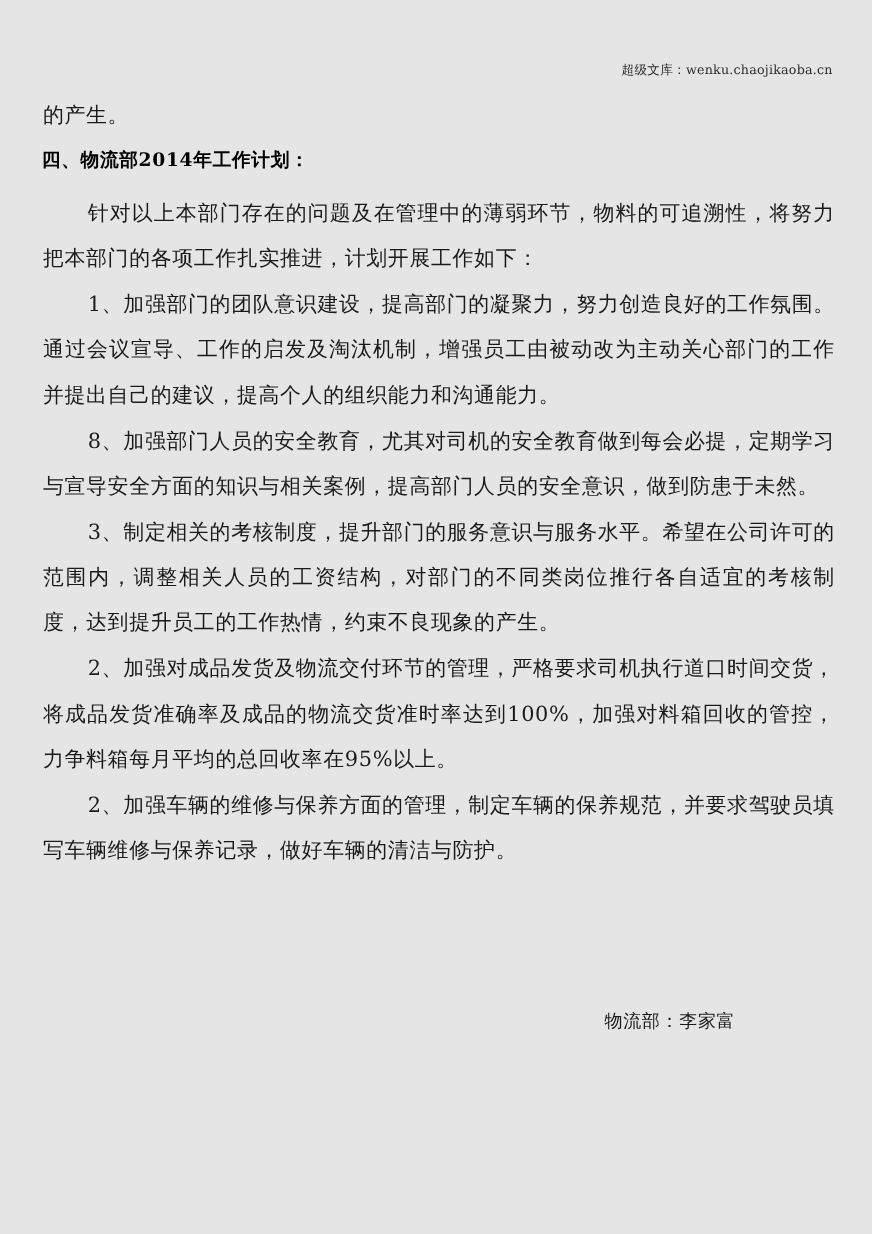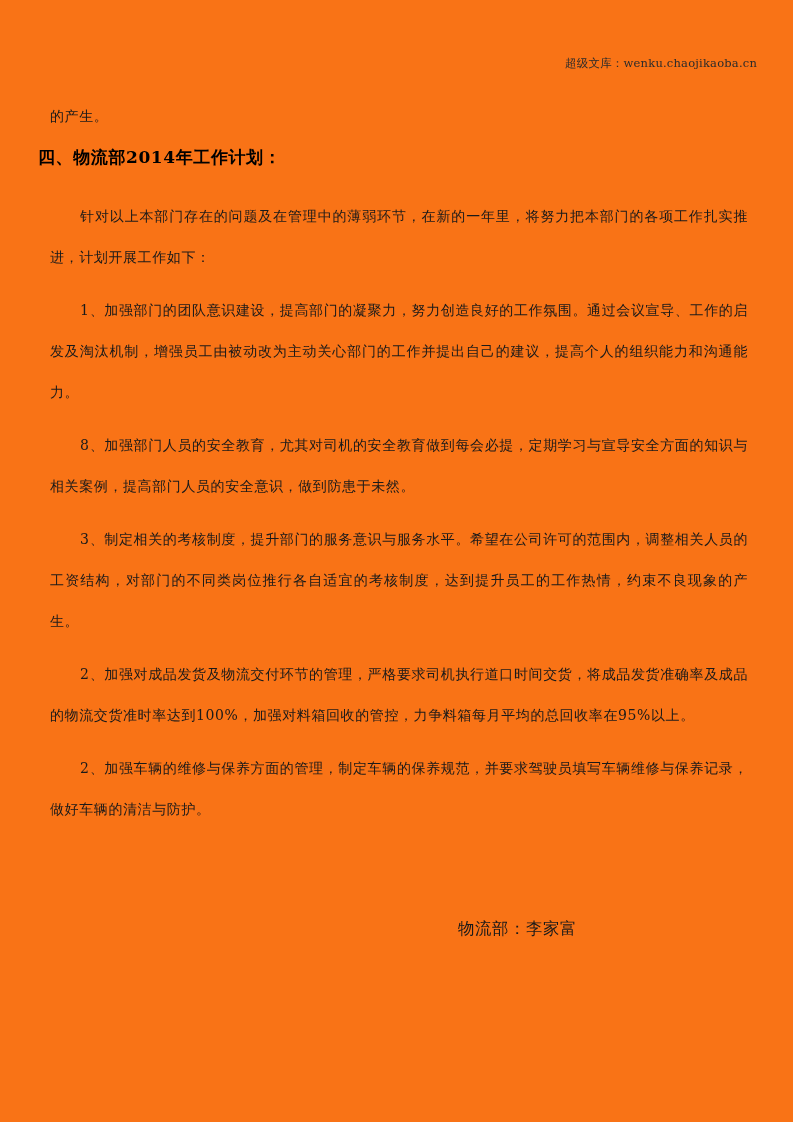--- a/index.html
+++ b/index.html
@@ -12,21 +12,21 @@
     height: 1122px;
     position: relative;
     font-family: "DejaVu Serif", serif;
     overflow: hidden;
   }
 
   .page {
     position: relative;
     width: 793px;
     height: 1122px;
-    background: #f97316;
+    background: #e5e5e5;
     box-sizing: border-box;
   }
 
   
   .doc-header {
     position: absolute;
     top: 56px;
     right: 36px;
     font-family: "DejaVu Serif", serif;
     font-size: 11.5px;
@@ -39,26 +39,26 @@
   
   .body-block {
     position: absolute;
     left: 38px;
     top: 84px;
     width: 722px;
   }
 
   .para {
     font-family: "DejaVu Serif", serif;
-    font-size: 14px;
+    font-size: 19px;
     line-height: 41px;
     color: #1a1a1a;
     text-align: justify;
     text-justify: inter-character;
-    margin: 12px;
+    margin: 1px;
     letter-spacing: 0.6px;
   }
 
   .para.first-line {
     margin-bottom: 0px;
   }
 
   .indent {
     text-indent: 2.15em;
   }
@@ -86,20 +86,21 @@
 
   .sign-line {
     font-family: "DejaVu Serif", serif;
     font-size: 16.4px;
     line-height: 41px;
     color: #1a1a1a;
     margin: 0;
     padding-left: 420px;
     letter-spacing: 0.6px;
     white-space: nowrap;
+    text-align: center;
   }
 
   .date-line {
     font-family: "DejaVu Serif", serif;
     font-size: 16.4px;
     line-height: 41px;
     color: #1a1a1a;
     margin: 0;
     padding-left: 436px;
     letter-spacing: 0.6px;
@@ -114,21 +115,21 @@
   <div class="doc-header">超级文库：wenku.chaojikaoba.cn</div>
 
   <div class="body-block">
 
     <p class="para first-line">的产生。</p>
 
     <p class="heading">四、物流部2014年工作计划：</p>
 
     <div class="gap-sm"></div>
 
-    <p class="para indent">针对以上本部门存在的问题及在管理中的薄弱环节，在新的一年里，将努力把本部门的各项工作扎实推进，计划开展工作如下：</p>
+    <p class="para indent">针对以上本部门存在的问题及在管理中的薄弱环节，物料的可追溯性，将努力把本部门的各项工作扎实推进，计划开展工作如下：</p>
 
     <p class="para indent">1、加强部门的团队意识建设，提高部门的凝聚力，努力创造良好的工作氛围。通过会议宣导、工作的启发及淘汰机制，增强员工由被动改为主动关心部门的工作并提出自己的建议，提高个人的组织能力和沟通能力。</p>
 
     <p class="para indent">8、加强部门人员的安全教育，尤其对司机的安全教育做到每会必提，定期学习与宣导安全方面的知识与相关案例，提高部门人员的安全意识，做到防患于未然。</p>
 
     <p class="para indent">3、制定相关的考核制度，提升部门的服务意识与服务水平。希望在公司许可的范围内，调整相关人员的工资结构，对部门的不同类岗位推行各自适宜的考核制度，达到提升员工的工作热情，约束不良现象的产生。</p>
 
     <p class="para indent">2、加强对成品发货及物流交付环节的管理，严格要求司机执行道口时间交货，将成品发货准确率及成品的物流交货准时率达到100%，加强对料箱回收的管控，力争料箱每月平均的总回收率在95%以上。</p>
 
     <p class="para indent">2、加强车辆的维修与保养方面的管理，制定车辆的保养规范，并要求驾驶员填写车辆维修与保养记录，做好车辆的清洁与防护。</p>

